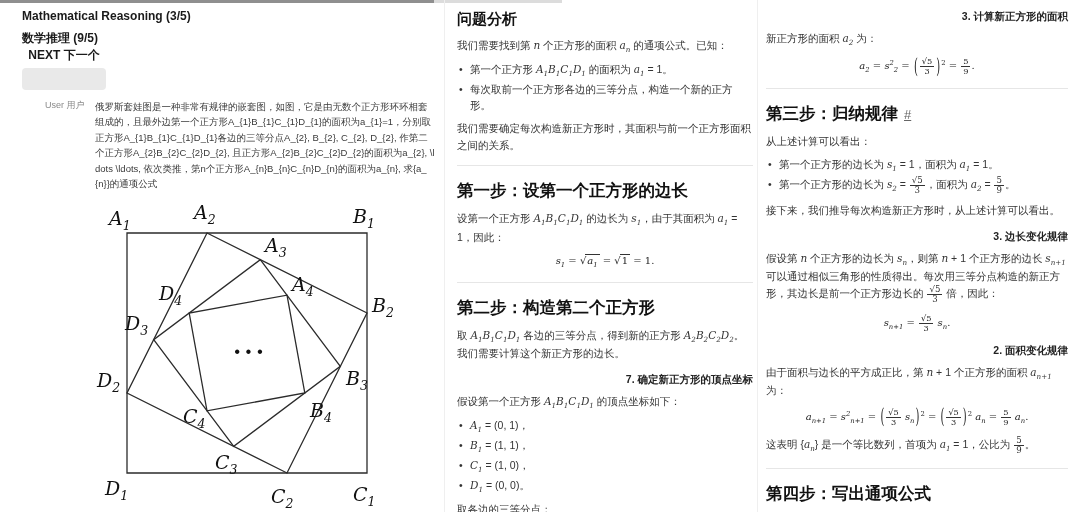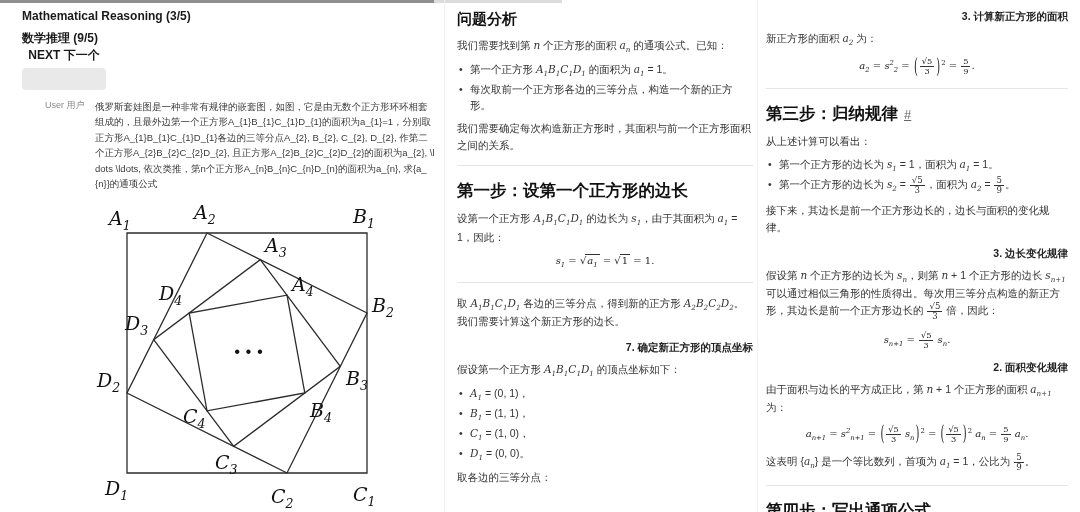--- a/index.html
+++ b/index.html
@@ -126,20 +126,21 @@
   <div class="bullet"><span>第一个正方形 </span><span class="mv">A<sub>1</sub></span><span class="mv">B<sub>1</sub></span><span class="mv">C<sub>1</sub></span><span class="mv">D<sub>1</sub></span><span> 的面积为 </span><span class="mv">a<sub>1</sub></span><span> = 1。</span></div>
   <div class="bullet"><span>每次取前一个正方形各边的三等分点，构造一个新的正方形。</span></div>
   <div class="p"><span>我们需要确定每次构造新正方形时，其面积与前一个正方形面积之间的关系。</span></div>
   <div class="hr"></div>
 
   <div class="h2">第一步：设第一个正方形的边长</div>
   <div class="p"><span>设第一个正方形 </span><span class="mv">A<sub>1</sub></span><span class="mv">B<sub>1</sub></span><span class="mv">C<sub>1</sub></span><span class="mv">D<sub>1</sub></span><span> 的边长为 </span><span class="mv">s<sub>1</sub></span><span>，由于其面积为 </span><span class="mv">a<sub>1</sub></span><span> = 1，因此：</span></div>
   <div class="formula"><span class="mv">s<sub>1</sub></span><span>  = </span><span class="sqr"><span class="rd">√</span><span class="bar"><span class="mv">a<sub>1</sub></span></span></span><span> = </span><span class="sqr"><span class="rd">√</span><span class="bar"><span>1</span></span></span><span> = 1.</span></div>
   <div class="hr"></div>
 
+  <div class="h2">第二步：构造第二个正方形</div>
   <div class="p"><span>取 </span><span class="mv">A<sub>1</sub></span><span class="mv">B<sub>1</sub></span><span class="mv">C<sub>1</sub></span><span class="mv">D<sub>1</sub></span><span> 各边的三等分点，得到新的正方形 </span><span class="mv">A<sub>2</sub></span><span class="mv">B<sub>2</sub></span><span class="mv">C<sub>2</sub></span><span class="mv">D<sub>2</sub></span><span>。我们需要计算这个新正方形的边长。</span></div>
   <div class="subhead">7. 确定新正方形的顶点坐标</div>
   <div class="p"><span>假设第一个正方形 </span><span class="mv">A<sub>1</sub></span><span class="mv">B<sub>1</sub></span><span class="mv">C<sub>1</sub></span><span class="mv">D<sub>1</sub></span><span> 的顶点坐标如下：</span></div>
   <div class="bullet"><span class="mv">A<sub>1</sub></span><span> = (0, 1)，</span></div>
   <div class="bullet"><span class="mv">B<sub>1</sub></span><span> = (1, 1)，</span></div>
   <div class="bullet"><span class="mv">C<sub>1</sub></span><span> = (1, 0)，</span></div>
   <div class="bullet"><span class="mv">D<sub>1</sub></span><span> = (0, 0)。</span></div>
   <div class="p">取各边的三等分点：</div>
 
 </div>
@@ -147,21 +148,21 @@
 <div class="col col3">
   <div class="subhead" style="margin-top:6px;">3. 计算新正方形的面积</div>
   <div class="p"><span>新正方形的面积 </span><span class="mv">a<sub>2</sub></span><span> 为：</span></div>
   <div class="formula"><span class="mv">a<sub>2</sub></span><span> = </span><span class="mv">s<sup>2</sup><sub>2</sub></span><span> = </span><span class="pa" style="transform: scaleY(2);">(</span><span class="fr"><span class="n">√5</span><span class="d">3</span></span><span class="pa" style="transform: scaleY(2);">)</span><sup>2</sup><span> = </span><span class="fr"><span class="n">5</span><span class="d">9</span></span><span>.</span></div>
   <div class="hr"></div>
 
   <div class="h2"><span>第三步：归纳规律</span><a class="anchor">#</a></div>
   <div class="p">从上述计算可以看出：</div>
   <div class="bullet"><span>第一个正方形的边长为 </span><span class="mv">s<sub>1</sub></span><span> = 1，面积为 </span><span class="mv">a<sub>1</sub></span><span> = 1。</span></div>
   <div class="bullet"><span>第一个正方形的边长为 </span><span class="mv">s<sub>2</sub></span><span> = </span><span class="fr"><span class="n">√5</span><span class="d">3</span></span><span>，面积为 </span><span class="mv">a<sub>2</sub></span><span> = </span><span class="fr"><span class="n">5</span><span class="d">9</span></span><span>。</span></div>
-  <div class="p">接下来，其边长是前一个正方形边长的，边长与面积的变化规律。</div>
+  <div class="p">接下来，我们推导每次构造新正方形时，从上述计算可以看出。</div>
   <div class="subhead">3. 边长变化规律</div>
   <div class="p"><span>假设第 </span><span class="mv">n</span><span> 个正方形的边长为 </span><span class="mv">s<sub class="it">n</sub></span><span>，则第 </span><span class="mv">n</span><span> + 1 个正方形的边长 </span><span class="mv">s<sub class="it">n+1</sub></span><span> 可以通过相似三角形的性质得出。每次用三等分点构造的新正方形，其边长是前一个正方形边长的 </span><span class="fr"><span class="n">√5</span><span class="d">3</span></span><span> 倍，因此：</span></div>
   <div class="formula"><span class="mv">s<sub class="it">n+1</sub></span><span> = </span><span class="fr"><span class="n">√5</span><span class="d">3</span></span><span> </span><span class="mv">s<sub class="it">n</sub></span><span>.</span></div>
   <div class="subhead">2. 面积变化规律</div>
   <div class="p"><span>由于面积与边长的平方成正比，第 </span><span class="mv">n</span><span> + 1 个正方形的面积 </span><span class="mv">a<sub class="it">n+1</sub></span><span> 为：</span></div>
   <div class="formula"><span class="mv">a<sub class="it">n+1</sub></span><span> = </span><span class="mv">s<sup>2</sup><sub class="it">n+1</sub></span><span> = </span><span class="pa" style="transform: scaleY(2);">(</span><span class="fr"><span class="n">√5</span><span class="d">3</span></span><span> </span><span class="mv">s<sub class="it">n</sub></span><span class="pa" style="transform: scaleY(2);">)</span><sup>2</sup><span> = </span><span class="pa" style="transform: scaleY(2);">(</span><span class="fr"><span class="n">√5</span><span class="d">3</span></span><span class="pa" style="transform: scaleY(2);">)</span><sup>2</sup><span> </span><span class="mv">a<sub class="it">n</sub></span><span> = </span><span class="fr"><span class="n">5</span><span class="d">9</span></span><span> </span><span class="mv">a<sub class="it">n</sub></span><span>.</span></div>
   <div class="p"><span>这表明 {</span><span class="mv">a<sub class="it">n</sub></span><span>} 是一个等比数列，首项为 </span><span class="mv">a<sub>1</sub></span><span> = 1，公比为 </span><span class="fr"><span class="n">5</span><span class="d">9</span></span><span>。</span></div>
   <div class="hr"></div>
 
   <div class="h2">第四步：写出通项公式</div>

